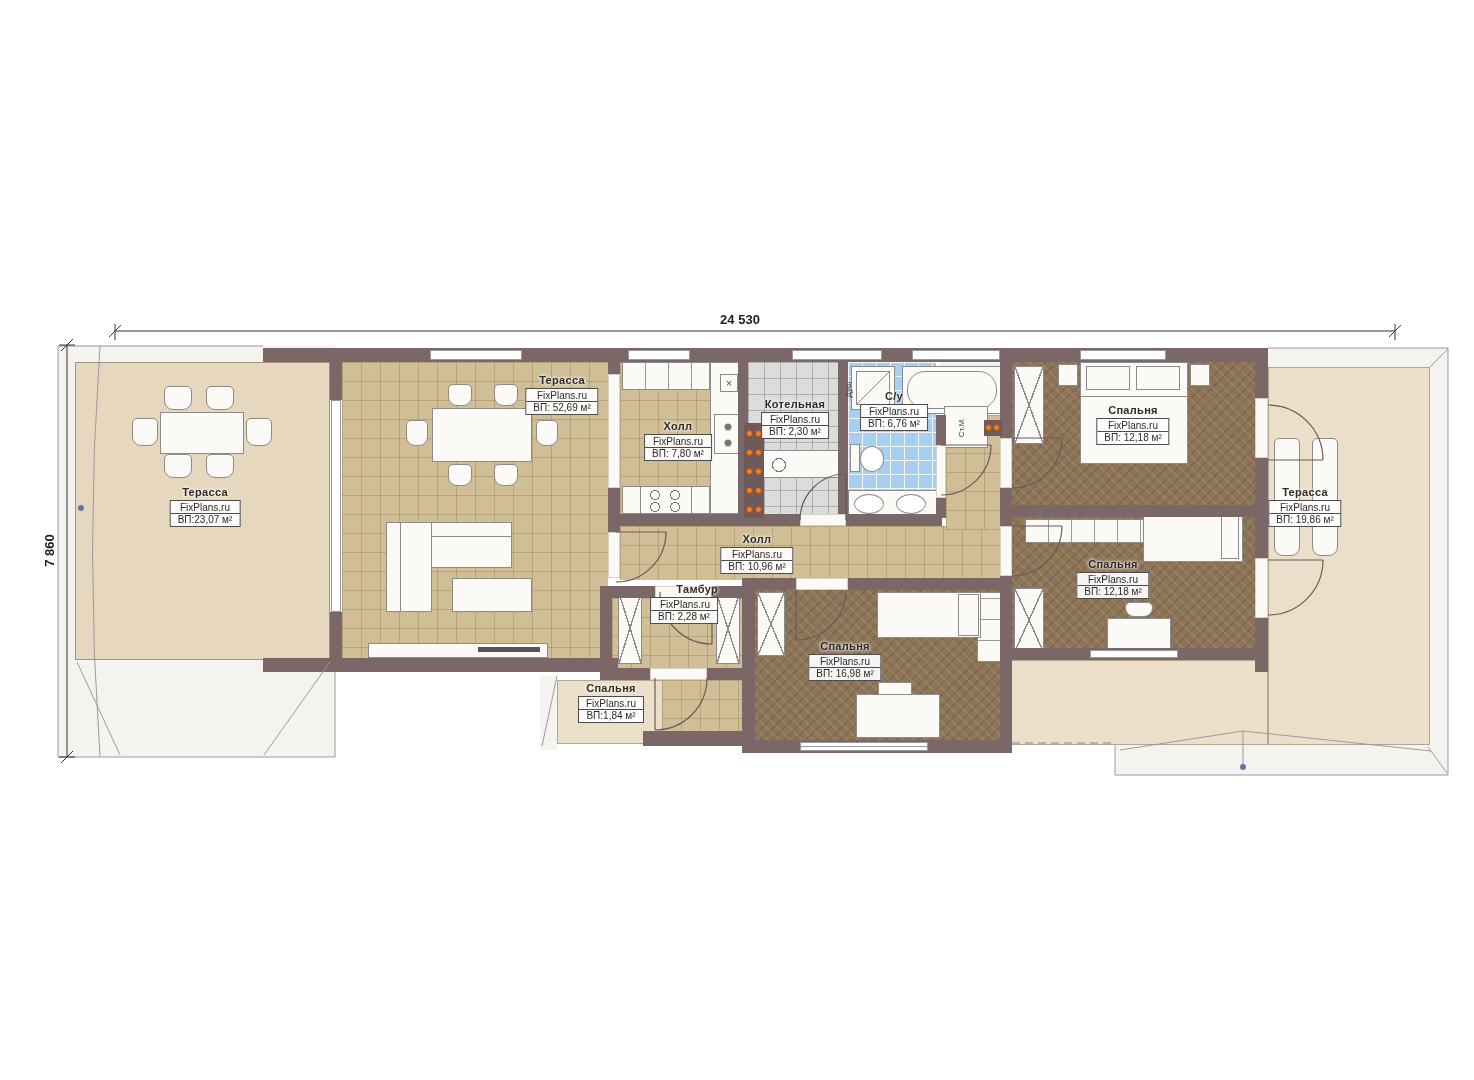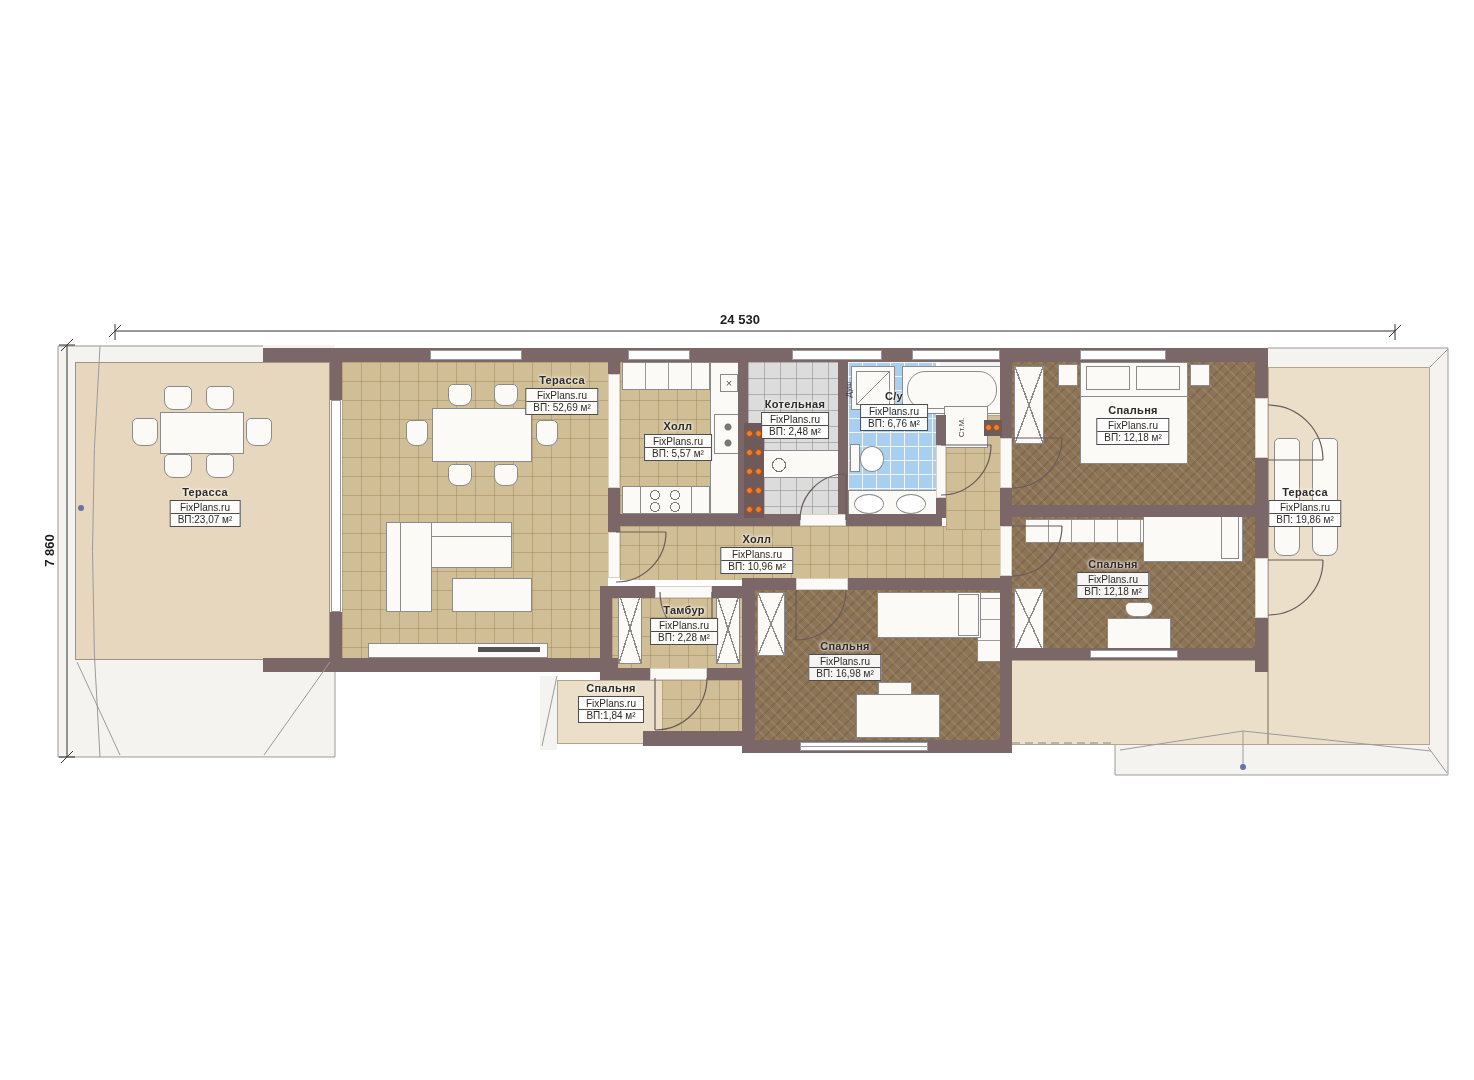--- a/index.html
+++ b/index.html
@@ -280,35 +280,35 @@
   <div class="rlabel" style="left:205px;top:486px;">
     <div class="rname">Терасса</div>
     <div class="fix-box"><div class="r1">FixPlans.ru</div><div class="r2">ВП:23,07 м²</div></div>
   </div>
   <div class="rlabel" style="left:562px;top:374px;">
     <div class="rname">Терасса</div>
     <div class="fix-box"><div class="r1">FixPlans.ru</div><div class="r2">ВП: 52,69 м²</div></div>
   </div>
   <div class="rlabel" style="left:678px;top:420px;">
     <div class="rname">Холл</div>
-    <div class="fix-box"><div class="r1">FixPlans.ru</div><div class="r2">ВП: 5,57 м²</div></div>
+    <div class="fix-box"><div class="r1">FixPlans.ru</div><div class="r2">ВП: 7,80 м²</div></div>
   </div>
   <div class="rlabel" style="left:795px;top:398px;">
     <div class="rname">Котельная</div>
-    <div class="fix-box"><div class="r1">FixPlans.ru</div><div class="r2">ВП: 2,48 м²</div></div>
+    <div class="fix-box"><div class="r1">FixPlans.ru</div><div class="r2">ВП: 2,30 м²</div></div>
   </div>
   <div class="rlabel" style="left:894px;top:390px;">
     <div class="rname">С/у</div>
     <div class="fix-box"><div class="r1">FixPlans.ru</div><div class="r2">ВП: 6,76 м²</div></div>
   </div>
   <div class="rlabel" style="left:757px;top:533px;">
     <div class="rname">Холл</div>
     <div class="fix-box"><div class="r1">FixPlans.ru</div><div class="r2">ВП: 10,96 м²</div></div>
   </div>
-  <div class="rlabel" style="left:684px;top:604px;">
+  <div class="rlabel" style="left:684px;top:583px;text-align:right;">
     <div class="rname">Тамбур</div>
     <div class="fix-box"><div class="r1">FixPlans.ru</div><div class="r2">ВП: 2,28 м²</div></div>
   </div>
   <div class="rlabel" style="left:611px;top:682px;">
     <div class="rname">Спальня</div>
     <div class="fix-box"><div class="r1">FixPlans.ru</div><div class="r2">ВП:1,84 м²</div></div>
   </div>
   <div class="rlabel" style="left:1133px;top:404px;">
     <div class="rname">Спальня</div>
     <div class="fix-box"><div class="r1">FixPlans.ru</div><div class="r2">ВП: 12,18 м²</div></div>

